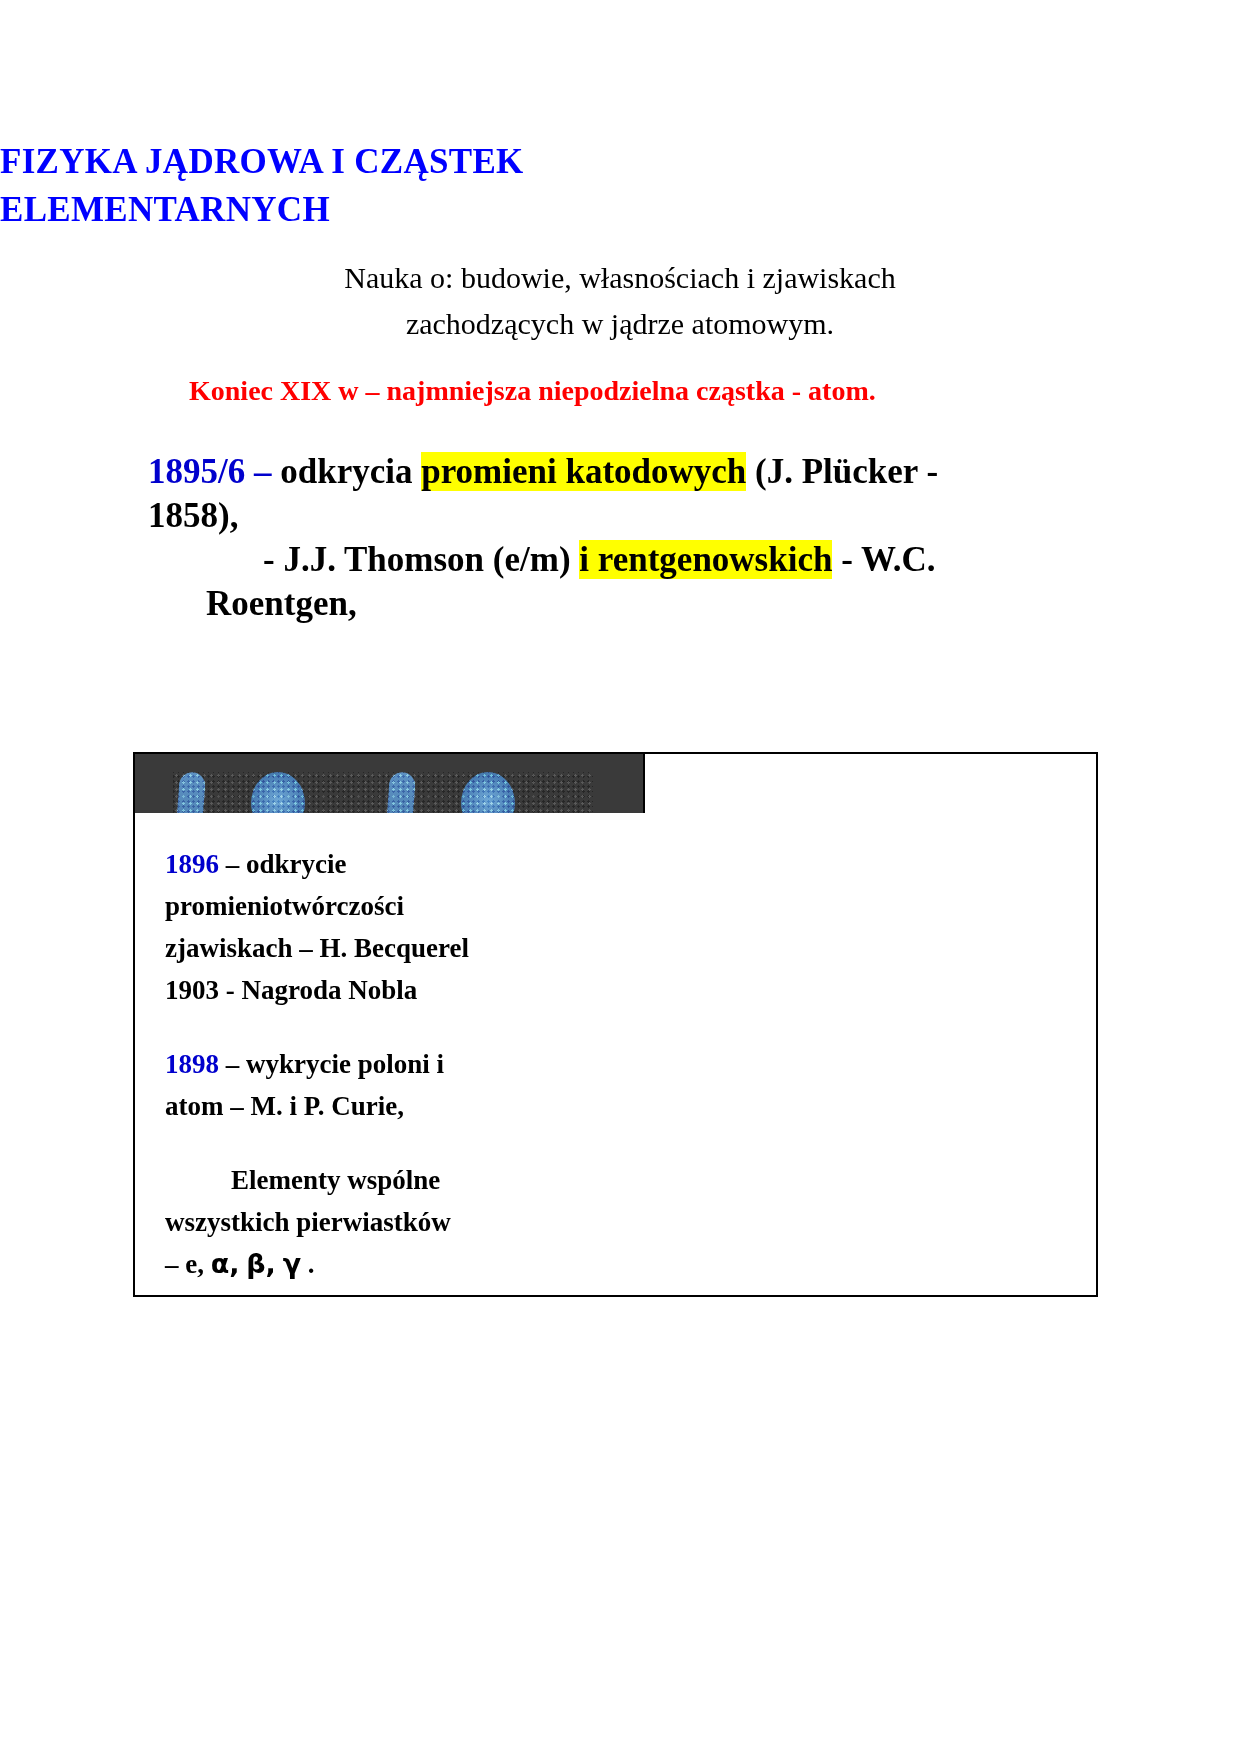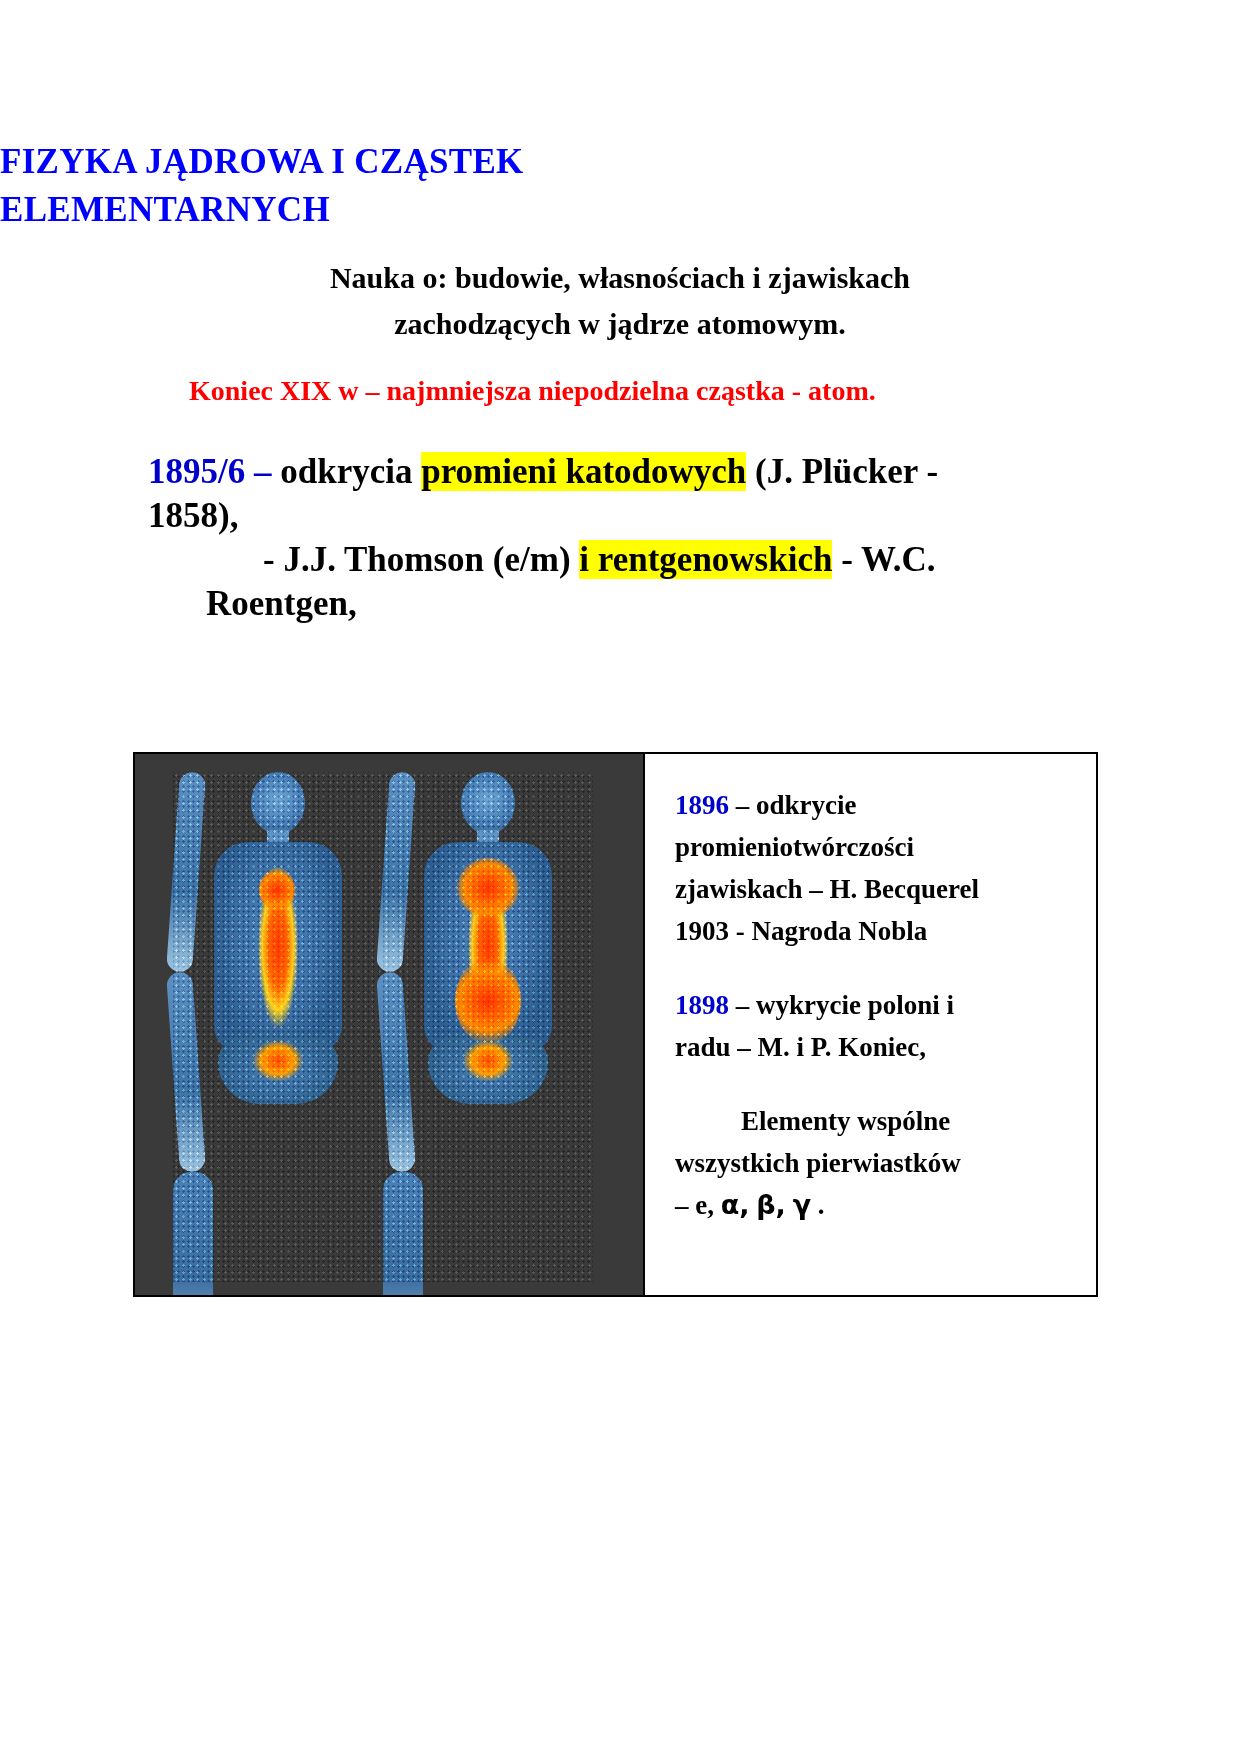--- a/index.html
+++ b/index.html
@@ -37,21 +37,21 @@
   }
 
   
   .subtitle {
     position: absolute;
     left: 0;
     top: 255px;
     width: 1240px;
     text-align: center;
     color: #000000;
-    font-weight: bold;
+    font-weight: normal;
     font-size: 30px;
     line-height: 46px;
   }
 
   
   .red-line {
     position: absolute;
     left: 148px;
     top: 372px;
     width: 1000px;
@@ -85,20 +85,21 @@
   
   .figure-wrap {
     position: absolute;
     left: 133px;
     top: 752px;
     width: 965px;
     height: 545px;
     border: 2px solid #000000;
     box-sizing: border-box;
     display: flex;
+    flex-direction: column;
   }
   .scan-panel {
     width: 510px;
     height: 100%;
     box-sizing: border-box;
     border-right: 2px solid #000000;
     background: #3a3a3a;
     position: relative;
     overflow: hidden;
   }
@@ -261,21 +262,21 @@
     <div class="caption-panel">
       <p>
         <span class="year">1896</span><span> – odkrycie</span><br>
         <span>promieniotwórczości</span><br>
         <span>zjawiskach – H. Becquerel</span><br>
         <span>1903 - Nagroda Nobla</span>
       </p>
       <div class="cap-gap"></div>
       <p>
         <span class="year">1898</span><span> – wykrycie poloni i</span><br>
-        <span>radu – M. i P. Koniec,</span>
+        <span>atom – M. i P. Curie,</span>
       </p>
       <div class="cap-gap"></div>
       <p>
         <span class="cap-indent">Elementy wspólne</span><br>
         <span>wszystkich pierwiastków</span><br>
         <span>– e, </span><span class="greek">α,</span>&nbsp;<span class="greek">β,</span>&nbsp;<span class="greek">γ</span><span> .</span>
       </p>
     </div>
 
   </div>

